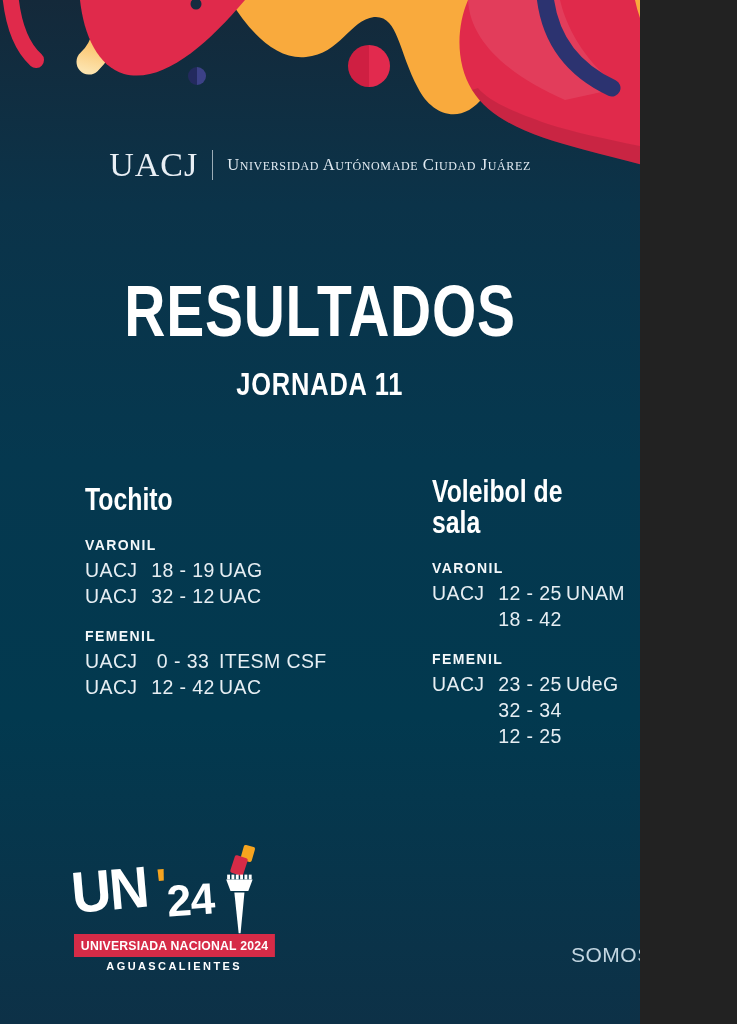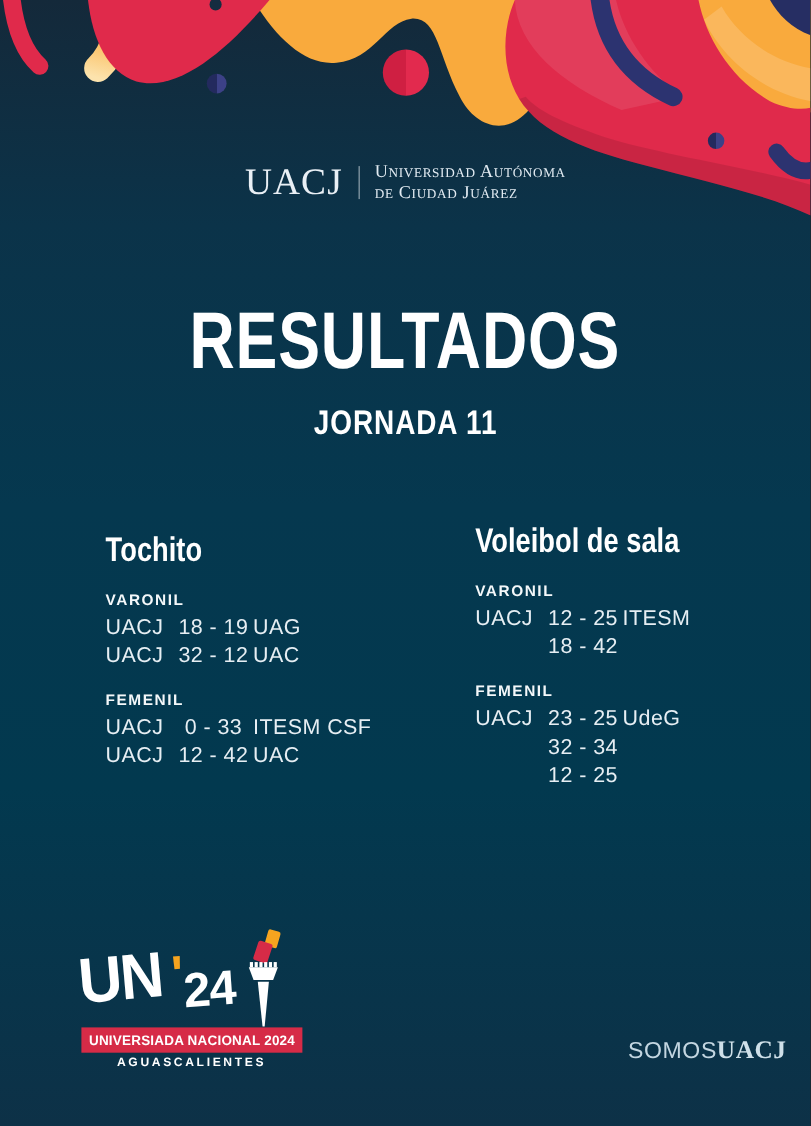--- a/index.html
+++ b/index.html
@@ -1,37 +1,37 @@
 <!DOCTYPE html>
 <html><head>
 <meta charset="utf-8">
 <style>
   html,body{margin:0;padding:0;background:#222;}
   .poster{
     position:relative;
-    width:737px;height:1024px;
+    width:640px;height:1024px;
     overflow:hidden;
     background:linear-gradient(180deg,#14293a 0%,#0b3349 20%,#05384f 45%,#02394f 70%,#0d3147 100%);
     font-family:"Liberation Sans",sans-serif;
     color:#fff;
   }
   .deco{position:absolute;top:0;left:0;width:737px;height:240px;display:block;}
 
   
   .uacj-logo{
     position:absolute;top:146px;left:0;right:0;
     display:flex;justify-content:center;align-items:center;gap:14px;
   }
   .uacj-acronym{
     font-family:"Liberation Serif",serif;
     font-size:34px;letter-spacing:1px;color:#e9eff5;font-weight:500;
   }
   .logo-divider{width:1px;height:30px;background:rgba(233,239,245,.65);}
   .uni-name{
-    display:flex;flex-direction:column;justify-content:center;
+    display:flex;flex-direction:row;justify-content:center;
     font-family:"Liberation Serif",serif;
     font-variant:small-caps;
     color:#e2ebf2;font-size:16.5px;line-height:1.0;letter-spacing:.6px;
   }
   .uni-name span{display:block;padding:1.5px 0;}
 
   
   .titleblock{position:absolute;top:274px;left:0;right:0;text-align:center;}
   .titleblock h1{
     margin:0;display:inline-block;
@@ -42,21 +42,21 @@
   .titleblock h2{
     margin:22px 0 0 0;display:block;
   }
   .titleblock h2 span{
     display:inline-block;font-size:31px;font-weight:700;line-height:1;
     transform:scaleX(.82);transform-origin:center;letter-spacing:1px;color:#fff;
   }
 
   
   .col{position:absolute;}
-  .col-left{left:96px;top:484px;}
+  .col-left{left:85px;top:484px;}
   .col-right{left:432px;top:476px;}
   .sport-heading{
     display:inline-block;
     font-size:31px;font-weight:700;line-height:1;
     transform:scaleX(.8);transform-origin:left center;
     color:#fff;margin:0 0 22px 0;
   }
   .group{margin-bottom:19px;}
   .category{
     font-size:14px;font-weight:700;letter-spacing:1.4px;
@@ -193,21 +193,21 @@
       </div>
     </div>
   </section>
 
   <section class="col col-right">
     <h3 class="sport-heading">Voleibol de sala</h3>
 
     <div class="group">
       <div class="category">VARONIL</div>
       <div class="row">
-        <span class="home">UACJ</span><span class="score">12 - 25</span><span class="away">ITESM</span>
+        <span class="home">UACJ</span><span class="score">12 - 25</span><span class="away">UNAM</span>
       </div>
       <div class="row">
         <span class="home"></span><span class="score">18 - 42</span><span class="away"></span>
       </div>
     </div>
 
     <div class="group">
       <div class="category">FEMENIL</div>
       <div class="row">
         <span class="home">UACJ</span><span class="score">23 - 25</span><span class="away">UdeG</span>

